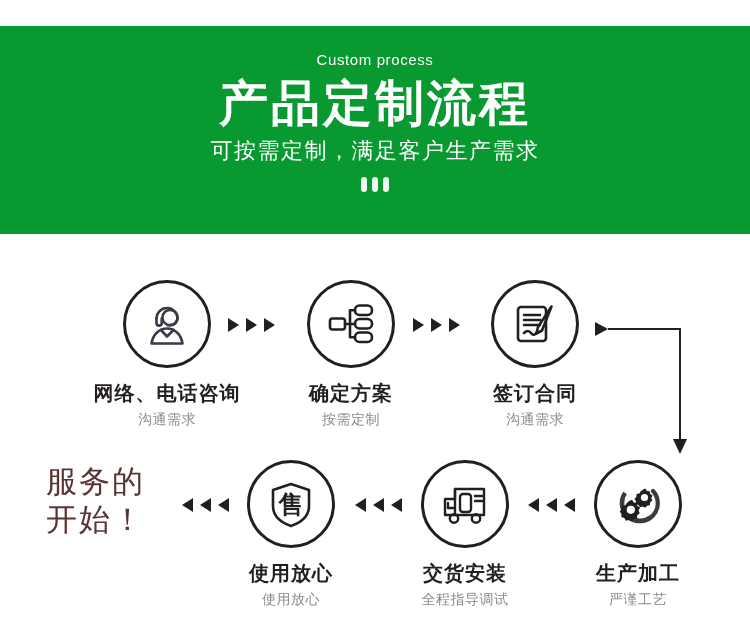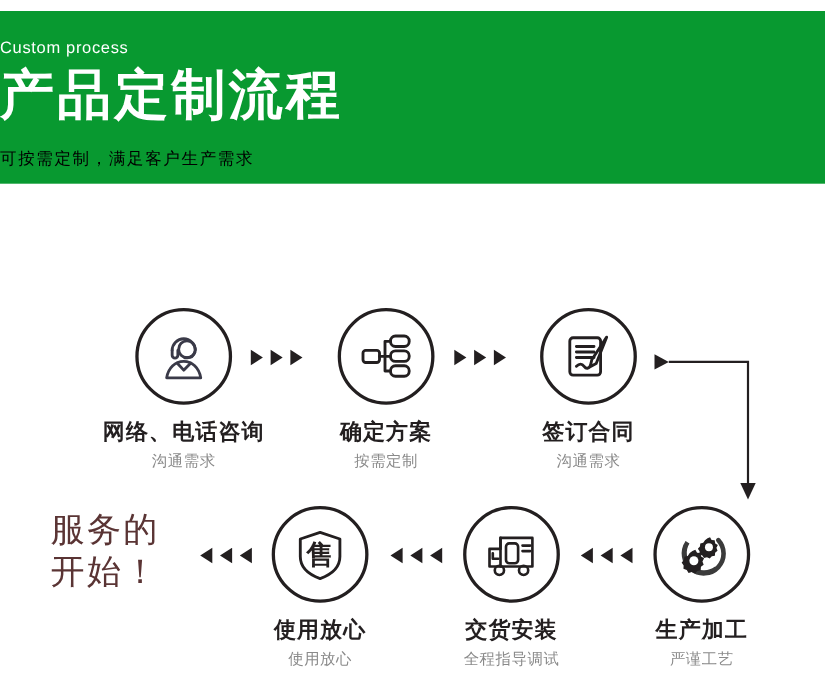--- a/index.html
+++ b/index.html
@@ -12,46 +12,47 @@
     background: #ffffff;
     font-family: "Liberation Sans", "DejaVu Sans", sans-serif;
     overflow: hidden;
     position: relative;
   }
 
   
   #header-banner {
     position: absolute;
     left: 0;
-    top: 10px;
+    top: 26px;
     width: 750px;
-    height: 157px;
+    height: 208px;
     background: #089930;
+    text-align: center;
     overflow: hidden;
   }
   #header-eyebrow {
     margin-top: 26px;
     font-size: 15px;
     letter-spacing: 0.6px;
     color: #ffffff;
     font-weight: 400;
     line-height: 1;
   }
   #header-title {
     margin-top: 11px;
     font-size: 49px;
     font-weight: bold;
     color: #ffffff;
     letter-spacing: 3px;
     line-height: 1.05;
   }
   #header-subtitle {
-    margin-top: 24px;
-    font-size: 15px;
-    color: #000000;
+    margin-top: 11px;
+    font-size: 22px;
+    color: #ffffff;
     letter-spacing: 1.5px;
     line-height: 1;
     font-weight: 400;
   }
   #header-dots {
     margin-top: 15px;
     display: flex;
     justify-content: center;
     gap: 5px;
   }

